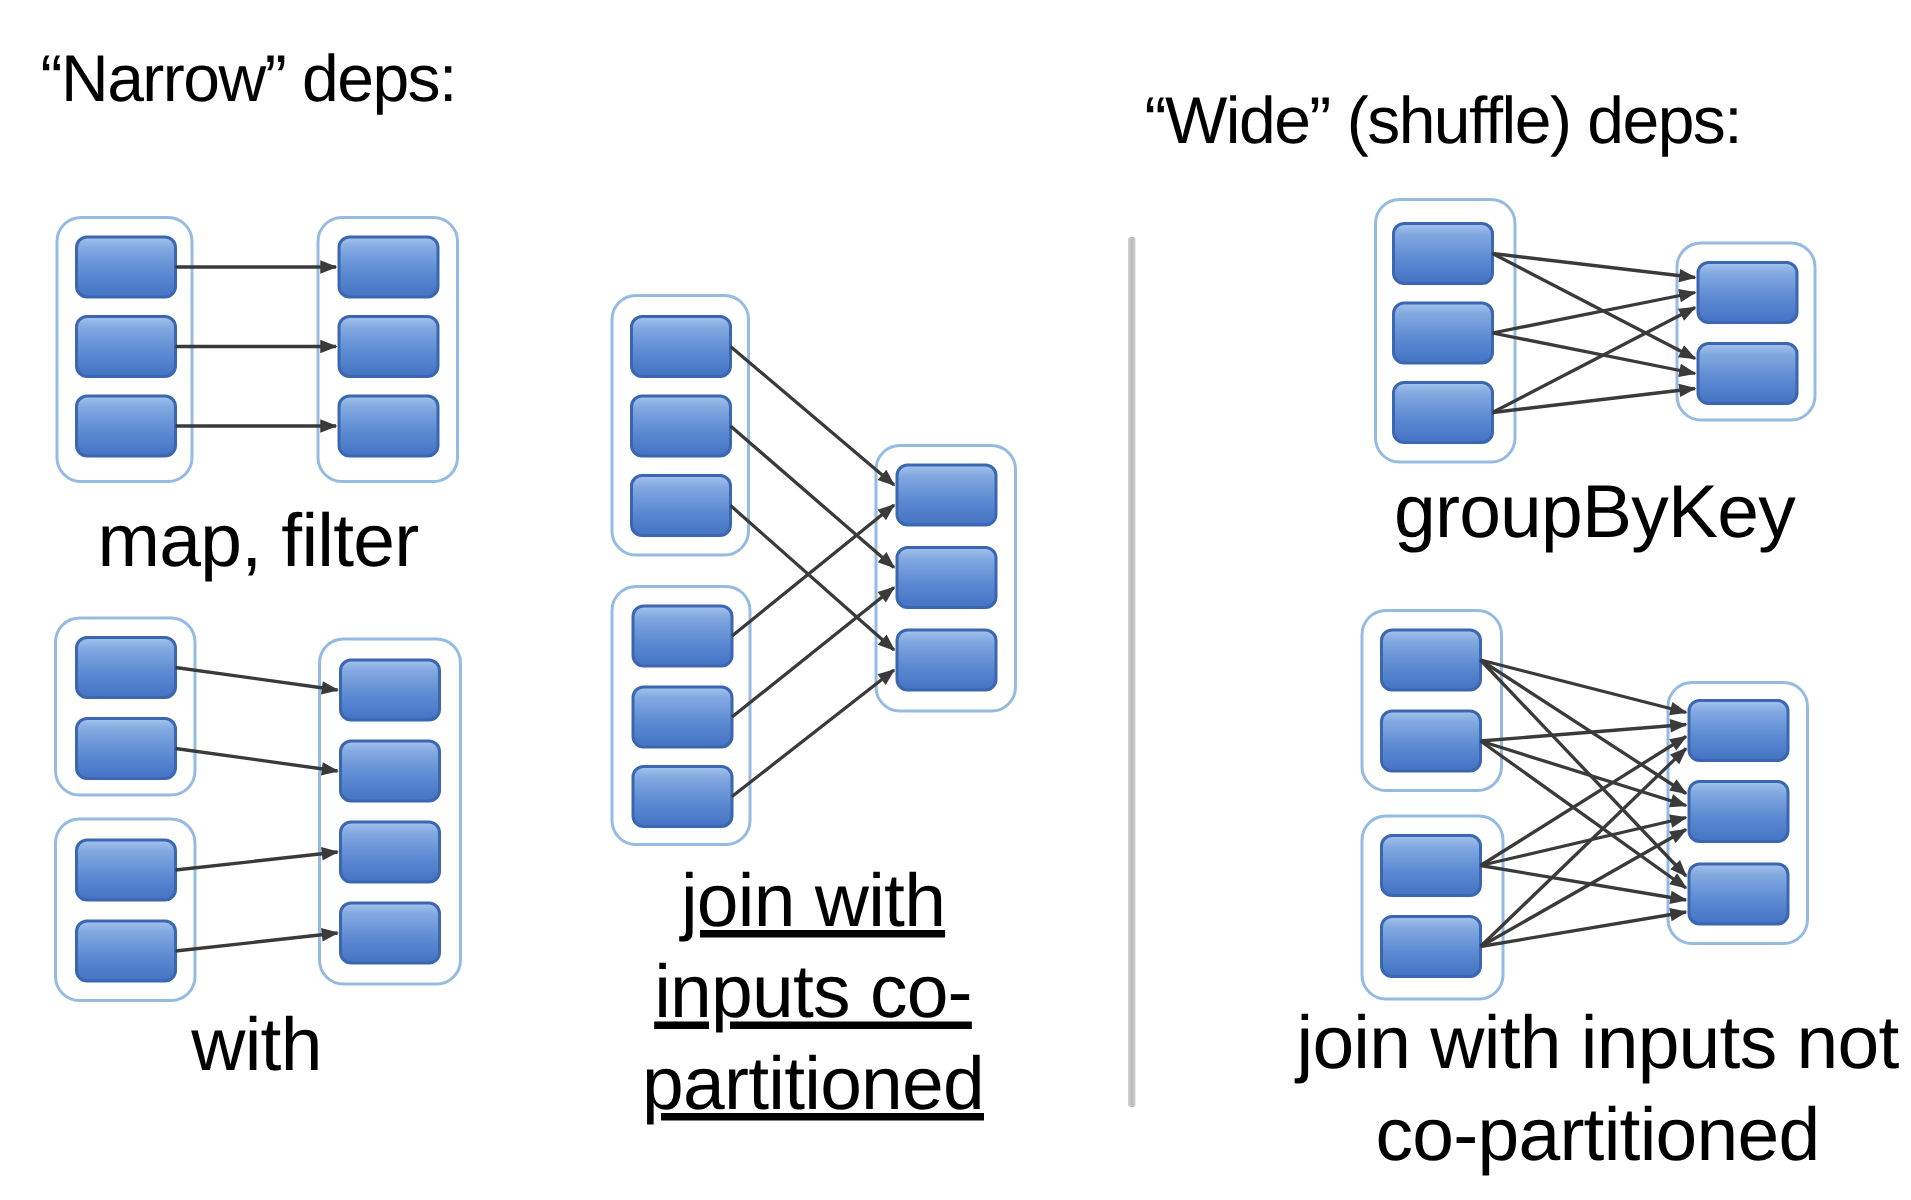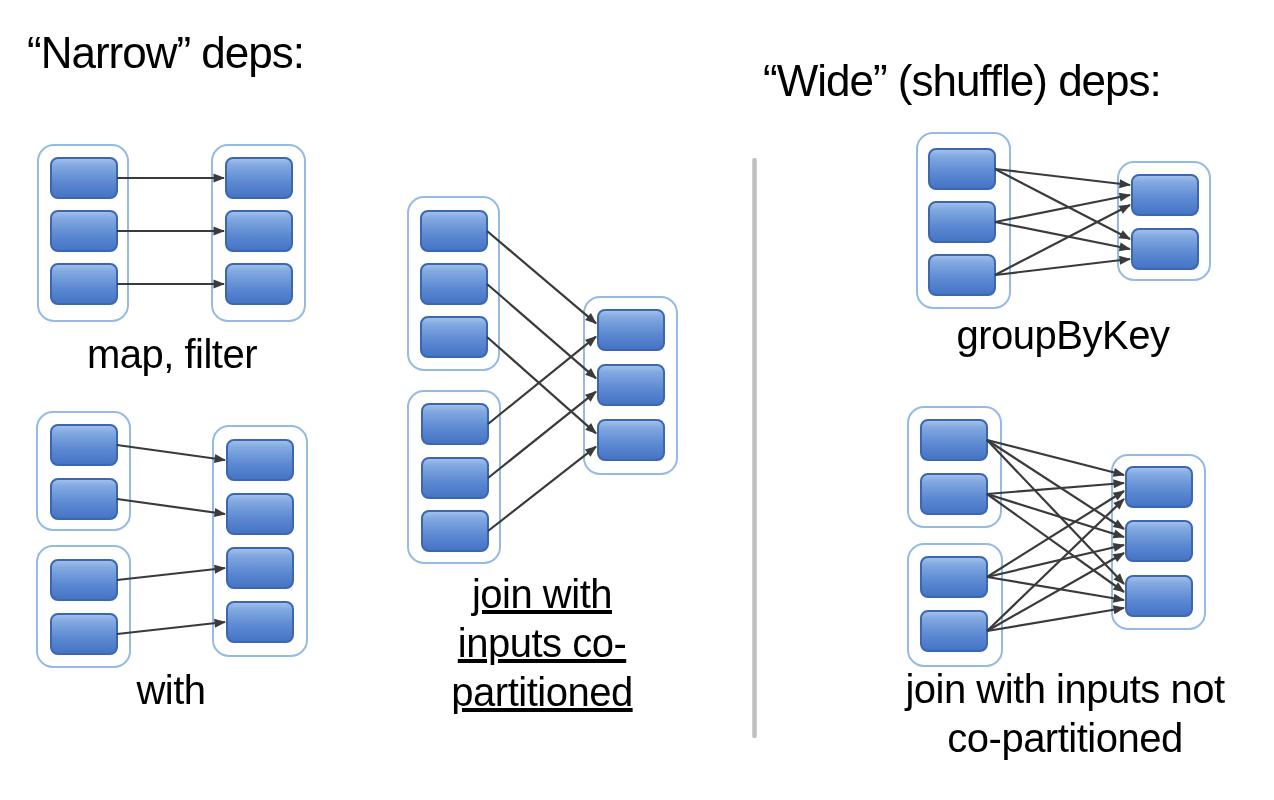--- a/index.html
+++ b/index.html
@@ -16,21 +16,21 @@
   }
   #title-narrow { left: 27px; top: 28px; }
   #title-wide  { left: 763px; top: 28px; margin-top: 28px; }
   #diagram-svg { position: absolute; left: 0; top: 0; }
   .divider {
     position: absolute; left: 752px; top: 158px; width: 5px; height: 580px;
     border-radius: 2px;
     background: linear-gradient(90deg, #d2d2d2, var(--divider, #b9b9b9), #d2d2d2);
   }
   .dlabel {
-    position: absolute; font-size: 40px; letter-spacing: -0.5px;
+    position: absolute; font-size: 50px; letter-spacing: -0.5px;
     text-align: center; line-height: 1.22; white-space: pre-line;
     color: var(--text, #000);
   }
   #lbl-map_filter            { left: 38px;  top: 330px; width: 268px; }
   #lbl-union                 { left: 37px;  top: 666px; width: 268px; }
   #lbl-join_copartitioned    { left: 392px; top: 570px; width: 300px; text-decoration: underline; }
   #lbl-groupbykey            { left: 913px; top: 311px; width: 300px; }
   #lbl-join_not_copartitioned{ left: 855px; top: 665px; width: 420px; }
   .rdd  { fill: #ffffff; stroke: var(--rddBorder, #95bbe2); stroke-width: 2px; }
   .part { stroke: var(--partBorder, #3a67b0); stroke-width: 2px; }

